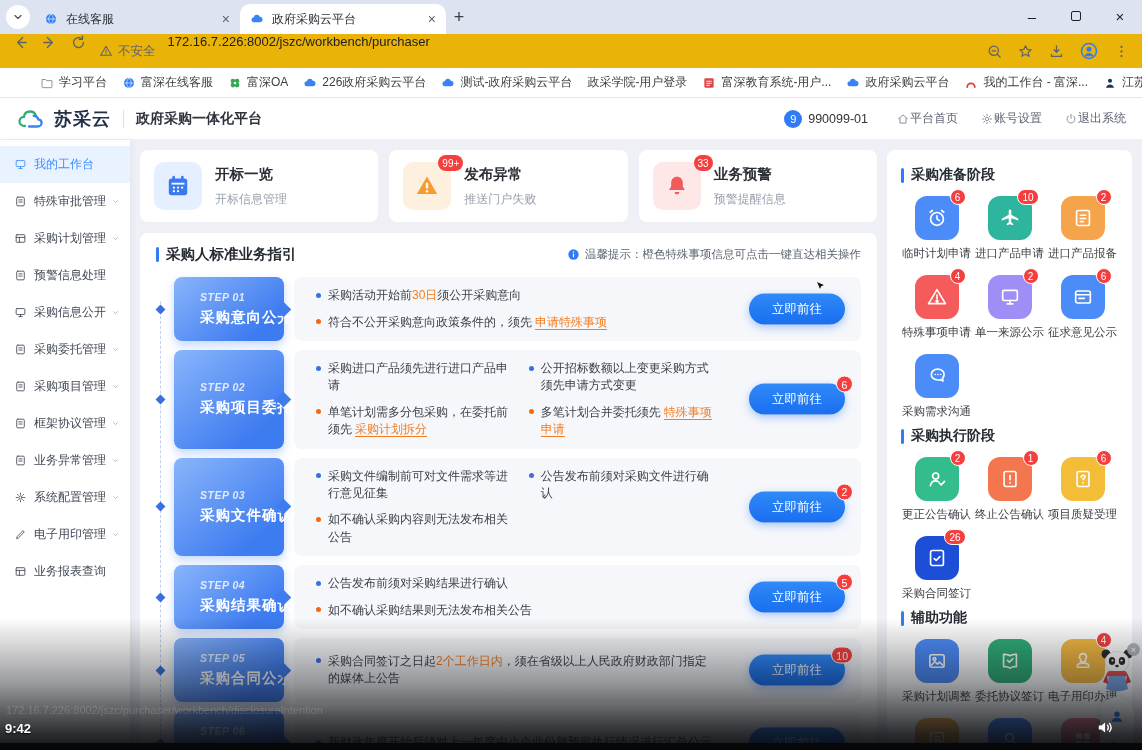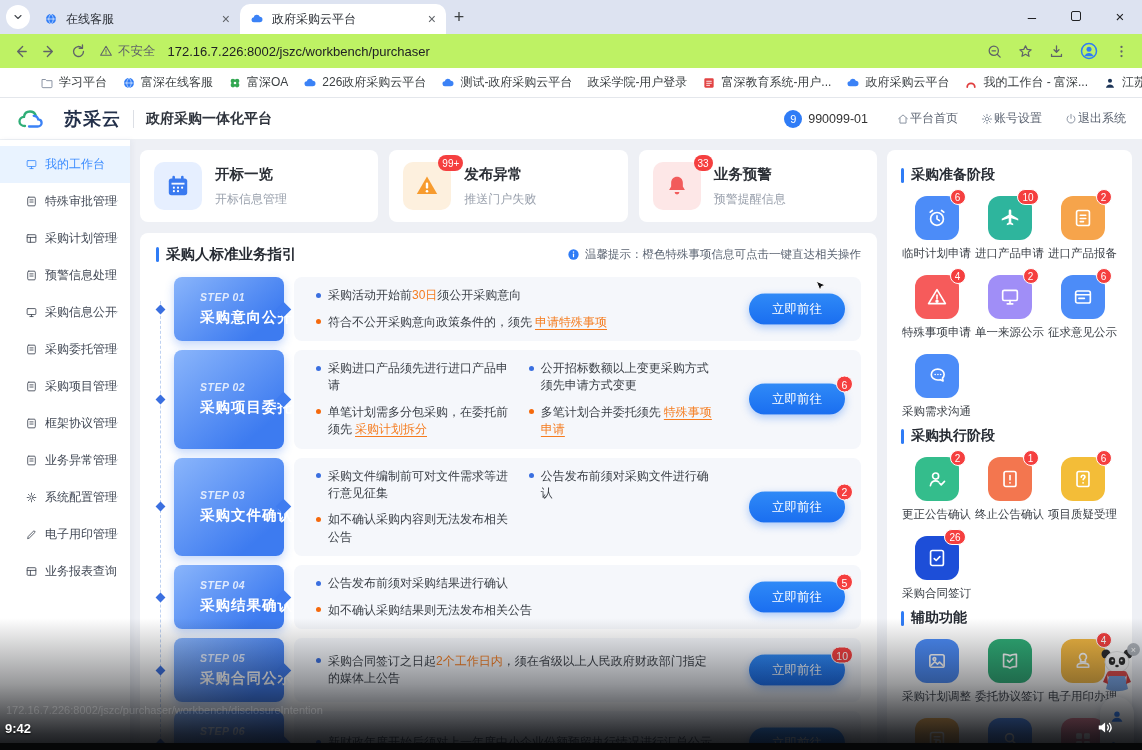--- a/index.html
+++ b/index.html
@@ -12,49 +12,49 @@
   .tab-chevron{width:24px;height:24px;border-radius:50%;display:flex;align-items:center;justify-content:center;color:#45494f;margin-right:4px;background:#fff;cursor:pointer}
   .tab{height:30px;align-self:flex-end;display:flex;align-items:center;gap:8px;padding:0 10px;width:206px;border-radius:10px 10px 0 0;color:#2a2e35;cursor:pointer}
   .tab.active{background:#fff}
   .tab .ttl{flex:1;font-size:12px;white-space:nowrap;overflow:hidden;text-overflow:ellipsis}
   .tab .tclose{color:#5f6368;font-size:14px;line-height:1;cursor:pointer}
   .newtab{width:26px;height:26px;display:flex;align-items:center;justify-content:center;font-size:18px;color:#3c4043;cursor:pointer}
   .wincontrols{margin-left:auto;display:flex;align-self:flex-start}
   .wc{width:44px;height:32px;display:flex;align-items:center;justify-content:center;color:#202124;font-size:15px;cursor:pointer}
   .wc .maxbox{width:10px;height:10px;border:1.4px solid #202124;border-radius:2px}
 
-  #addrrow{height:34px;background:#bef264;display:flex;align-items:center;padding:0 12px;gap:12px}
+  #addrrow{height:34px;background:#eab308;display:flex;padding:0 12px;gap:12px}
   .nic{width:17px;height:17px;color:#5f6368;cursor:pointer}
   .sec-chip{display:flex;align-items:center;gap:5px;color:#5f6368;font-size:12.5px}
   .sec-chip .nic{width:14px;height:14px}
   .urltext{font-size:13px;color:#202124;flex:1;white-space:nowrap;overflow:hidden}
   .addr-right{display:flex;align-items:center;gap:14px}
   .avatar-ic{width:20px;height:20px;color:#2f7cf6}
 
   #bookmarksrow{height:30px;background:#fff;border-bottom:1px solid #e4e7ec;display:flex;align-items:center;padding:0 10px;gap:15px;font-size:12px;color:#3c4043;white-space:nowrap;overflow:hidden}
   .bm{display:flex;align-items:center;gap:5px;cursor:pointer}
   .bi{width:14px;height:14px}
   .bm-div{width:1px;height:16px;background:#dadce0}
 
   
   #appheader{height:42px;background:#fff;display:flex;align-items:center;padding:0 16px;border-bottom:1px solid #edf0f4}
   .logo-ic{width:30px;height:24px}
-  .logo-name{font-size:18px;font-weight:700;color:#23304a;margin-left:18px;letter-spacing:1px}
+  .logo-name{font-size:18px;font-weight:700;color:#23304a;margin-left:8px;letter-spacing:1px}
   .hdr-div{width:1px;height:18px;background:#dcdfe5;margin:0 12px}
   .hdr-sub{font-size:14px;font-weight:700;color:#2e333c}
   .hdr-right{margin-left:auto;display:flex;align-items:center}
   .hdr-badge{min-width:18px;height:18px;border-radius:9px;background:#2f7cf6;color:#fff;font-size:11px;display:flex;align-items:center;justify-content:center;padding:0 4px}
   .hdr-acct{font-size:12.5px;color:#333;margin:0 6px 0 6px}
   .hnav{display:flex;align-items:center;font-size:12px;color:#5a6270;margin-left:22px;cursor:pointer}
   .hic{width:14px;height:14px;stroke:currentColor;fill:none;stroke-width:1.7;stroke-linecap:round;stroke-linejoin:round;color:#8a93a1}
 
   
   #main{position:absolute;top:140px;left:0;right:0;bottom:0;background:#eef0f5}
   #sidebar{position:absolute;left:0;top:0;bottom:0;width:130px;background:#fff;padding-top:6px;box-shadow:2px 0 6px rgba(30,56,90,.05)}
-  .snav{height:37px;display:flex;align-items:center;gap:7px;padding:0 8px 0 25px;font-size:12px;color:#414855;position:relative;cursor:pointer}
+  .snav{height:37px;display:flex;align-items:center;gap:7px;padding:0 8px 0 14px;font-size:12px;color:#414855;position:relative;cursor:pointer}
   .snav.active{background:#e9f3ff;color:#3b8cff}
   .lic{width:13px;height:13px;stroke:currentColor;fill:none;stroke-width:1.6;stroke-linecap:round;stroke-linejoin:round;flex:none}
   .chev{width:9px;height:9px;stroke:#9aa3b0;fill:none;stroke-width:2;position:absolute;right:10px}
 
   #center{position:absolute;left:140px;top:10px;width:737px}
   .stats{display:flex;gap:11px}
   .stat{flex:1;background:#fff;border-radius:8px;padding:11px 14px;display:flex;align-items:center;gap:13px;height:72px}
   .sicon{width:48px;height:48px;border-radius:10px;display:flex;align-items:center;justify-content:center;position:relative;flex:none}
   .sicon.blue{background:#e6efff;color:#3a7af0}
   .sicon.orange{background:#fdf0de;color:#f79b2e}

